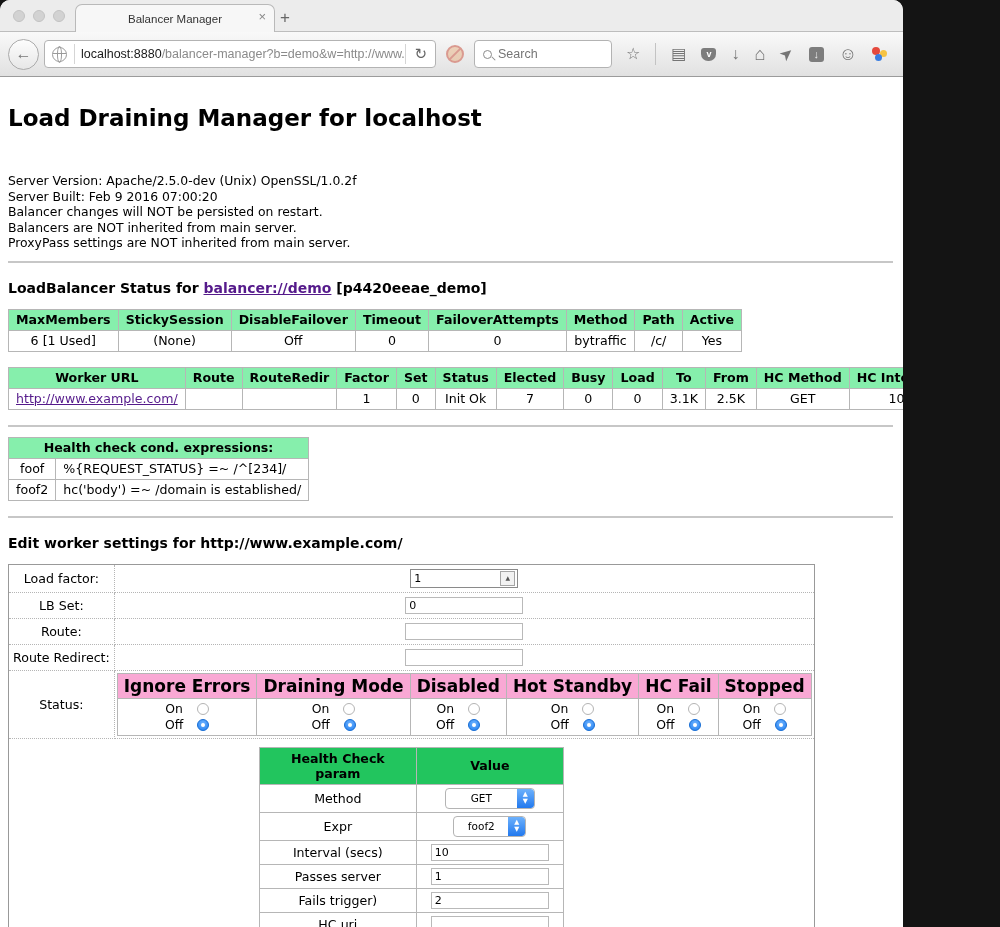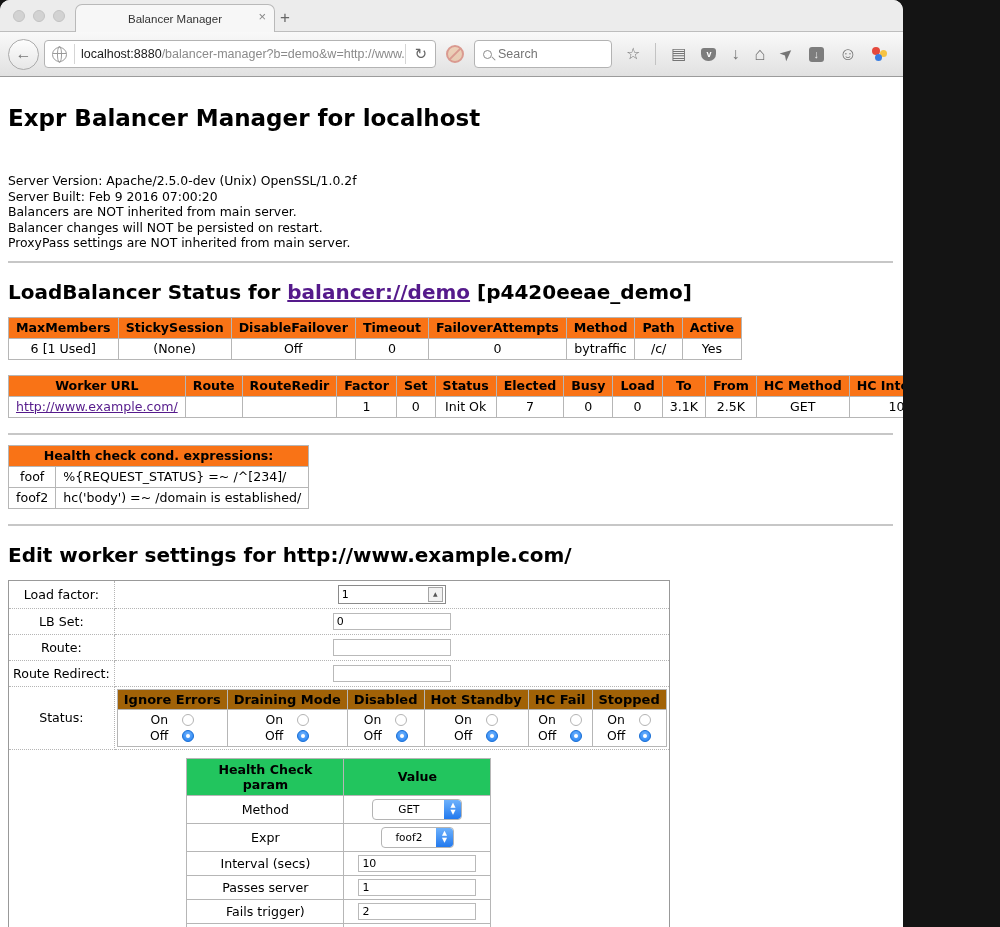--- a/index.html
+++ b/index.html
@@ -48,43 +48,43 @@
            background:repeating-linear-gradient(#fff 0 2px,#9a9a9a 2px 3.5px);}
   .caret{font-size:10px;color:#8d8d8d;}
   .vsep{width:1px;height:22px;background:#c3c3c3;}
   .menu{font-size:20px;font-weight:bold;color:#6f6f6f;}
 
   
   .content{background:#fff;padding:6px 10px 0 8px;font-family:"DejaVu Sans","Liberation Sans",sans-serif;color:#000;}
   h1{font-size:23px;margin:22px 0 18px 0;letter-spacing:0;}
   .info{font-size:12.4px;line-height:15.6px;margin-top:42px;}
   hr.rule{border:none;height:2px;background:#c7c7c7;margin:10px 0;}
-  h3{font-size:20px;margin:17px 0 13px 0;}
+  h3{font-size:14px;margin:17px 0 13px 0;}
   a.vlink{color:#551a8b;text-decoration:underline;}
   table{border-collapse:collapse;font-size:12.6px;}
   .dtable{border:1px solid #8f8f8f;margin-bottom:15px;}
   .dtable th,.dtable td{border:1px solid #b6b6b6;padding:2.5px 7px;text-align:center;white-space:nowrap;}
-  .dtable th{background:#f97316;}
+  .dtable th{background:#86efac;}
   .wtable{width:99.5%;}
   .cell-left{text-align:left !important;}
   .etable td.expr{text-align:left;}
 
   
   .ftable{border:1px solid #999;width:565px;margin-bottom:4px;}
   .ftable > tbody > tr > td{border:1px dotted #b5b5b5;padding:4px 4px;font-size:12.6px;}
   .ftable td.flabel{width:100px;text-align:center;white-space:nowrap;}
   .ftable td.fval{text-align:center;}
   .tinput{border:1px solid #b9b9b9;height:17px;width:118px;font-size:11px;font-family:inherit;padding:0 3px;box-sizing:border-box;}
   .numwrap{display:inline-flex;align-items:center;border:1px solid #8a8a8a;background:#fff;height:19px;width:108px;box-sizing:border-box;}
   .numwrap .nval{flex:1;font-size:11px;text-align:left;padding-left:3px;}
   .spin{width:13px;height:13px;border:1px solid #a5a5a5;background:#f2f2f2;margin-right:2px;font-size:6px;line-height:6px;color:#555;
         display:flex;flex-direction:column;align-items:center;justify-content:center;}
   .stable{border:1px solid #8f8f8f;width:100%;}
   .stable th,.stable td{border:1px solid #b6b6b6;padding:2px 6px;text-align:center;white-space:nowrap;}
-  .stable th{background:#a16207;font-size:13px;}
+  .stable th{background:#f9a8d4;font-size:17px;}
   .rrow{display:flex;align-items:center;justify-content:center;gap:14px;font-size:12.4px;line-height:16px;}
   .radio{display:inline-block;width:12px;height:12px;border-radius:50%;background:#fff;border:1px solid #b4b4b4;box-sizing:border-box;position:relative;}
   .radio.sel{background:radial-gradient(circle at 50% 35%,#6fb3ff,#1f7ef0);border-color:#1a6fd4;}
   .radio.sel::after{content:"";position:absolute;left:3px;top:3px;width:4px;height:4px;border-radius:50%;background:#fff;}
   .htable{border:1px solid #8f8f8f;margin:4px auto 6px auto;}
   .htable th,.htable td{border:1px solid #b6b6b6;padding:3px 8px;text-align:center;}
   .htable th{background:#22c55e;}
   .htable td.hlabel{width:140px;white-space:nowrap;}
   .htable td.hval{width:130px;}
   .mac-select{display:inline-flex;align-items:stretch;border:1px solid #b4b4b4;border-radius:4px;background:#fff;height:19px;overflow:hidden;vertical-align:middle;}
@@ -145,27 +145,27 @@
         </span>
       <span class="battery"></span>
       <span class="caret">▾</span>
       <span class="vsep"></span>
       <span class="menu">≡</span>
 
     </span>
   </div>
 
   <div class="content">
-    <h1>Expr Balancer Manager for localhost</h1>
+    <h1>Load Draining Manager for localhost</h1>
 
     <div class="info">
       <div>Server Version: Apache/2.5.0-dev (Unix) OpenSSL/1.0.2f</div>
       <div>Server Built: Feb 9 2016 07:00:20</div>
+      <div>Balancer changes will NOT be persisted on restart.</div>
       <div>Balancers are NOT inherited from main server.</div>
-      <div>Balancer changes will NOT be persisted on restart.</div>
       <div>ProxyPass settings are NOT inherited from main server.</div>
     </div>
 
     <hr class="rule">
 
     <h3><span>LoadBalancer Status for </span><a href="#" class="vlink">balancer://demo</a><span> [p4420eeae_demo]</span></h3>
 
     <table class="dtable">
       <tbody>
       <tr>

